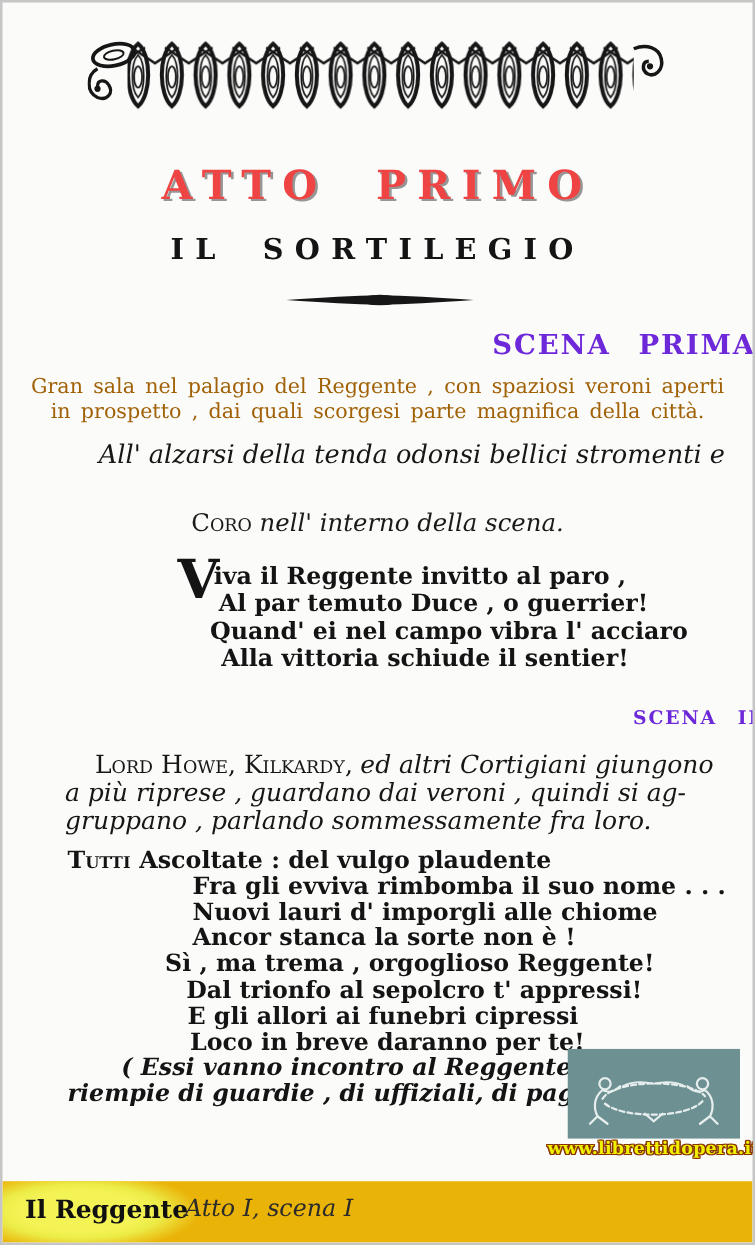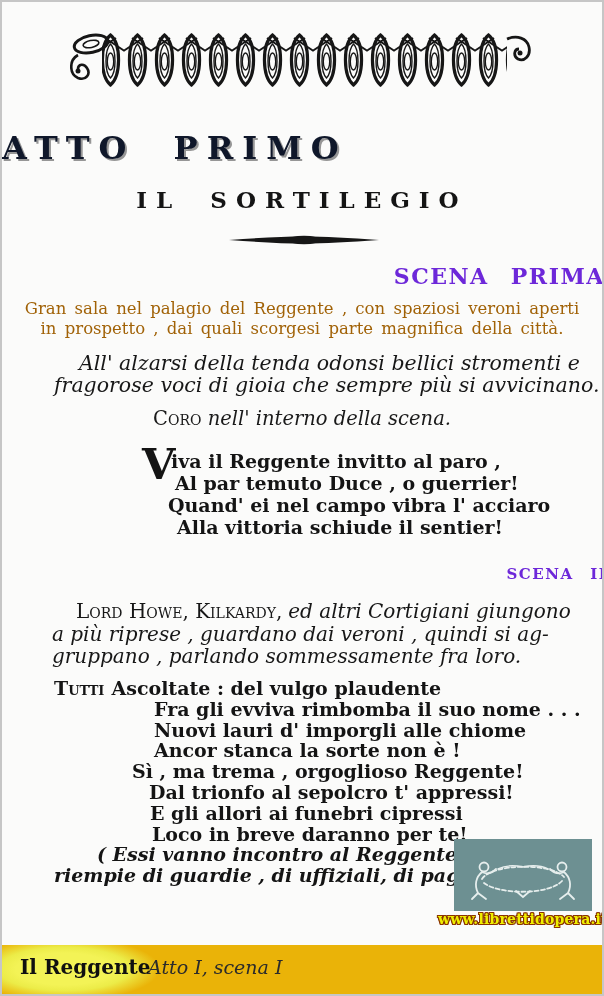--- a/index.html
+++ b/index.html
@@ -3,23 +3,23 @@
 <meta charset="utf-8">
 <style>
   html,body{margin:0;padding:0;background:#ffffff;}
   .frame{
     position:relative;width:604px;height:996px;box-sizing:border-box;
     background:#fbfbfa;border:2px solid #c6c6c6;overflow:hidden;
     font-family:"DejaVu Serif","Liberation Serif",serif;color:#1a1a1a;
   }
   .ornament{position:absolute;left:68px;top:27px;}
   .atto{
-    position:absolute;left:0;top:127px;width:100%;
+    position:absolute;left:0;top:127px;width:100%;text-align:center;
     font-size:32px;font-weight:bold;letter-spacing:9px;word-spacing:18px;
-    color:#0f172a;text-shadow:2px 2px 0 #969696;
+    color:#ef4444;text-shadow:2px 2px 0 #969696;
   }
   .sortilegio{
     position:absolute;left:0;top:184px;width:100%;text-align:center;
     font-size:23px;font-weight:bold;letter-spacing:9px;word-spacing:12px;color:#141414;
   }
   .divider{position:absolute;left:227px;top:232px;}
   .sh{position:absolute;left:12px;width:100%;text-align:right;font-weight:bold;color:#6d28d9;}
   .s1{top:261px;font-size:22px;word-spacing:13px;letter-spacing:1.5px;}
   .s2{top:563px;font-size:15px;word-spacing:10px;letter-spacing:1.5px;}
   .dir1{
@@ -99,21 +99,20 @@
 
   <div class="sh s1">SCENA PRIMA.</div>
 
   <div class="dir1">
     <div>Gran sala nel palagio del Reggente , con spaziosi veroni aperti</div>
     <div>in prospetto , dai quali scorgesi parte magnifica della città.</div>
   </div>
 
   <div class="note1">
     <div class="l1">All' alzarsi della tenda odonsi bellici stromenti e</div>
-    <div>fragorose voci di gioia che sempre più si avvicinano.</div>
   </div>
 
   <div class="coro">
     <span class="sc">Coro</span>
     <span class="itx">nell' interno della scena.</span>
   </div>
 
   <div class="verse1">
     <span class="dropcap">V</span>
     <div class="v1l1">iva il Reggente invitto al paro ,</div>

